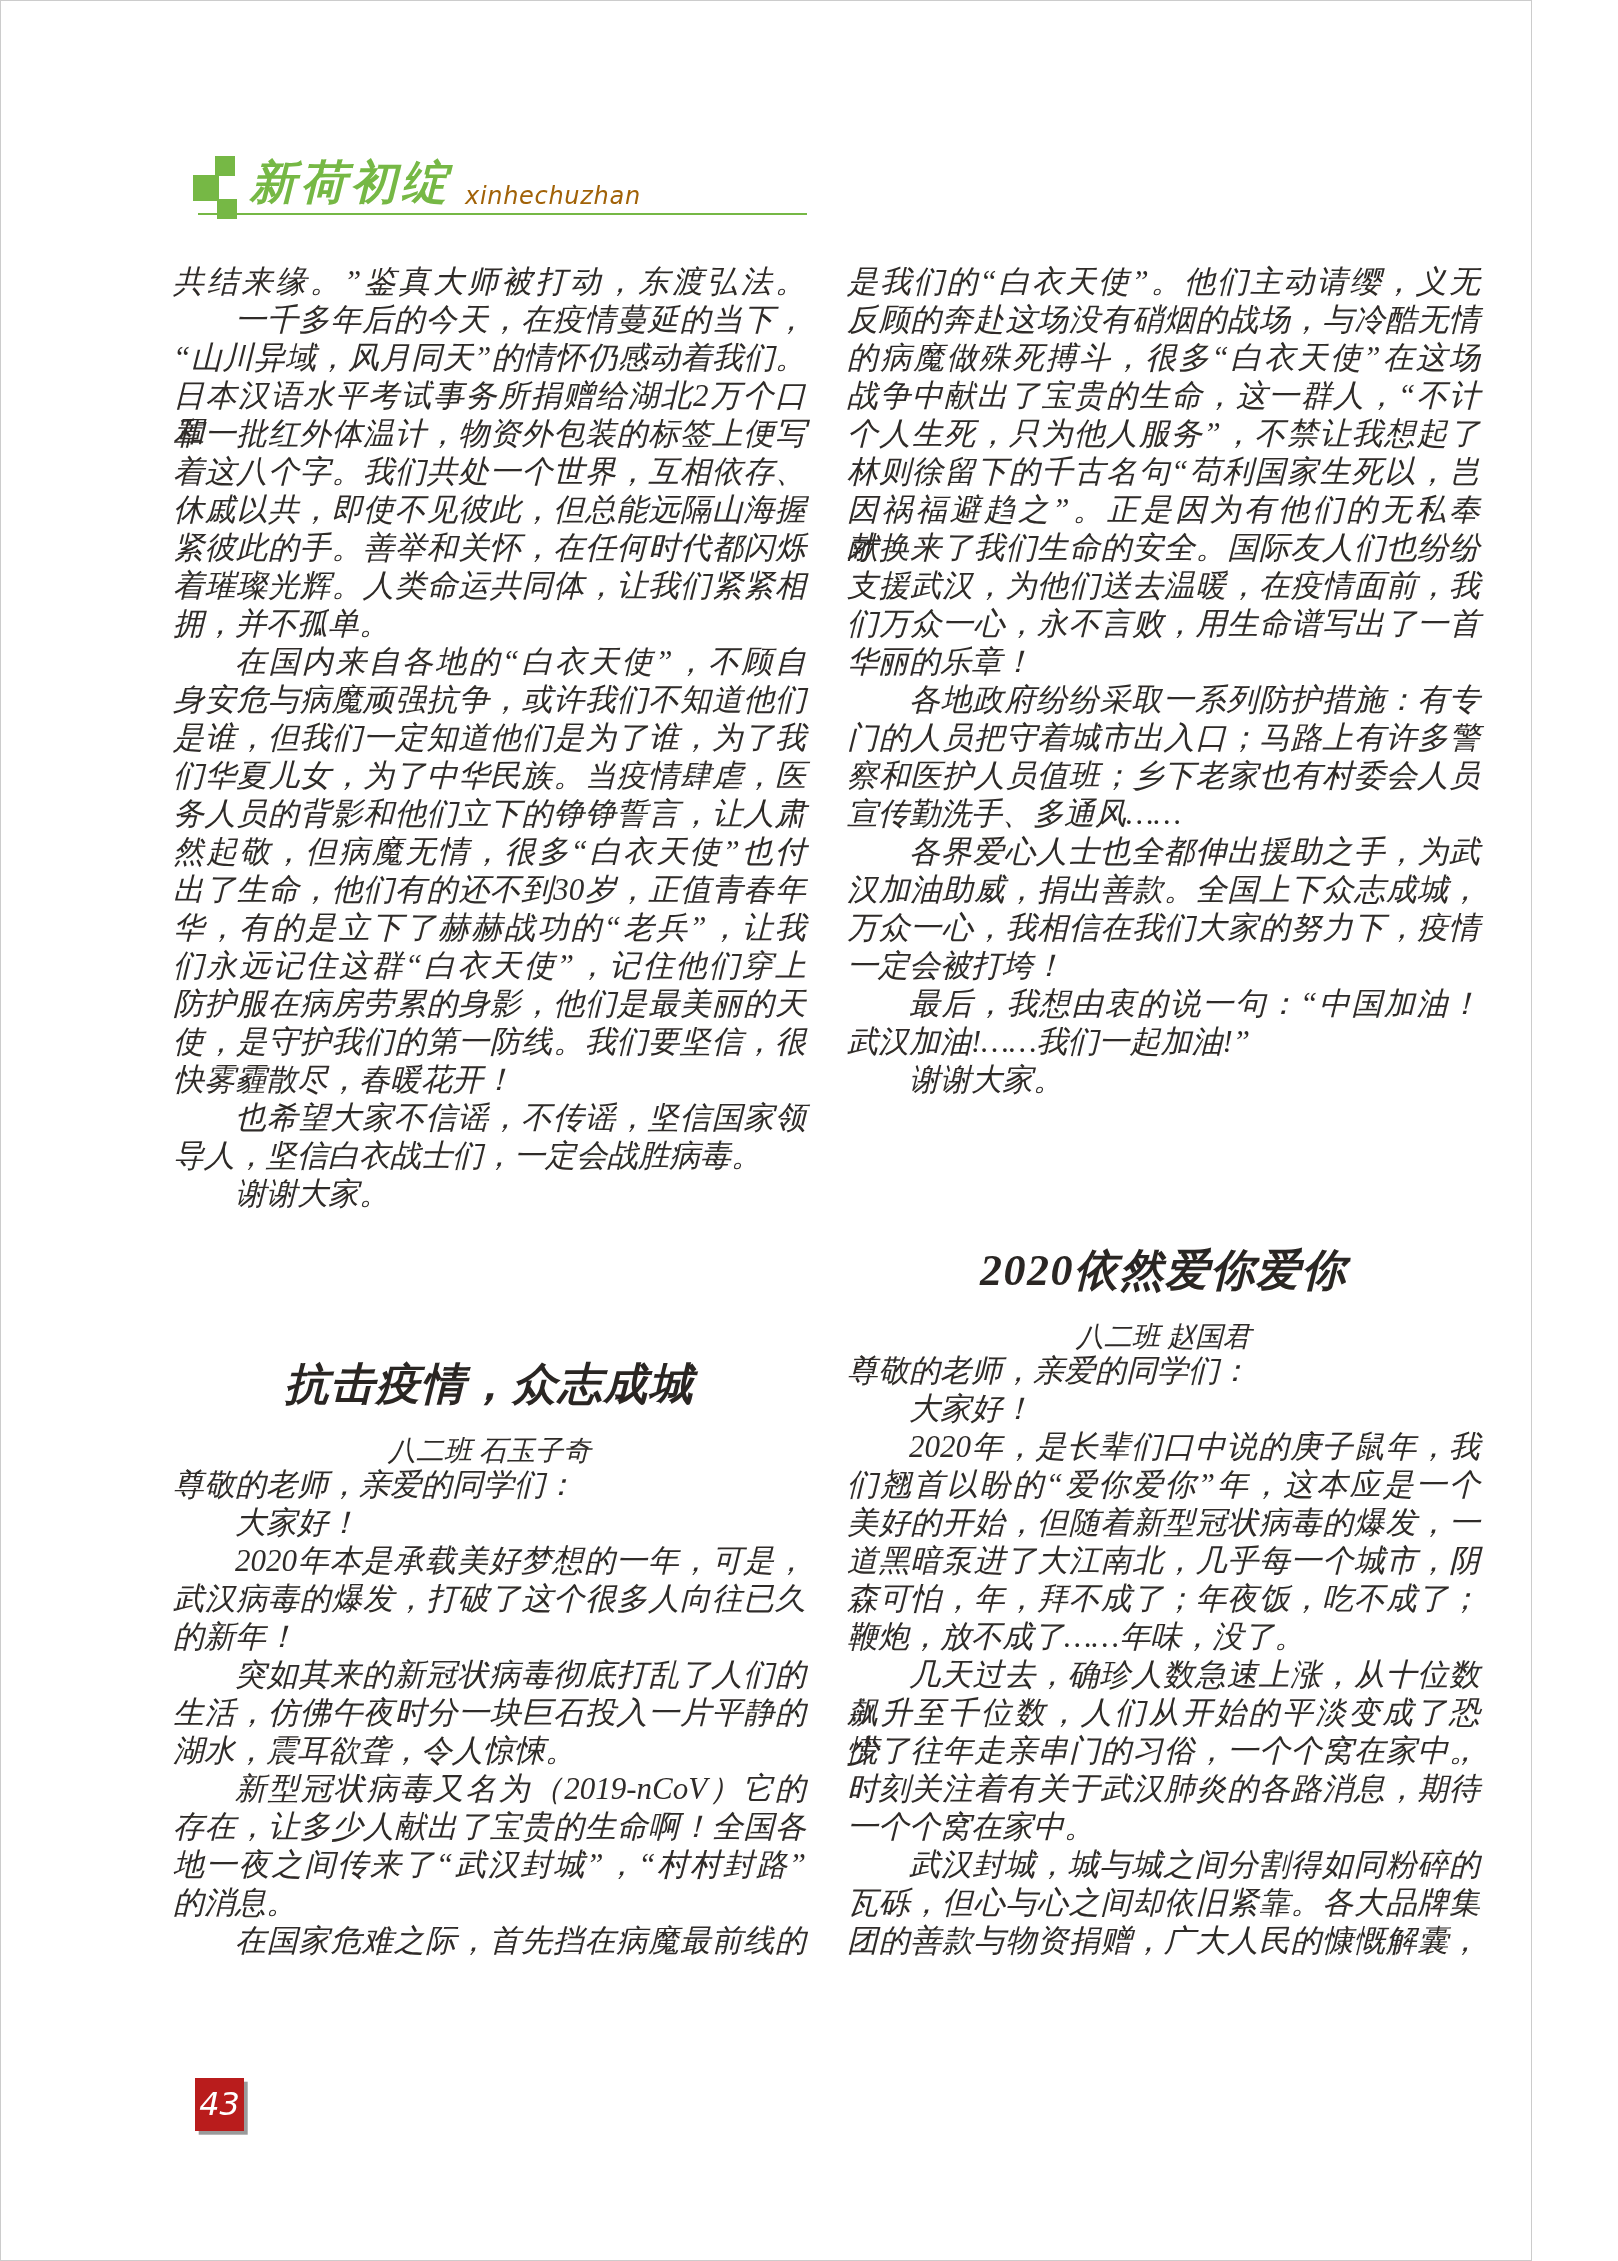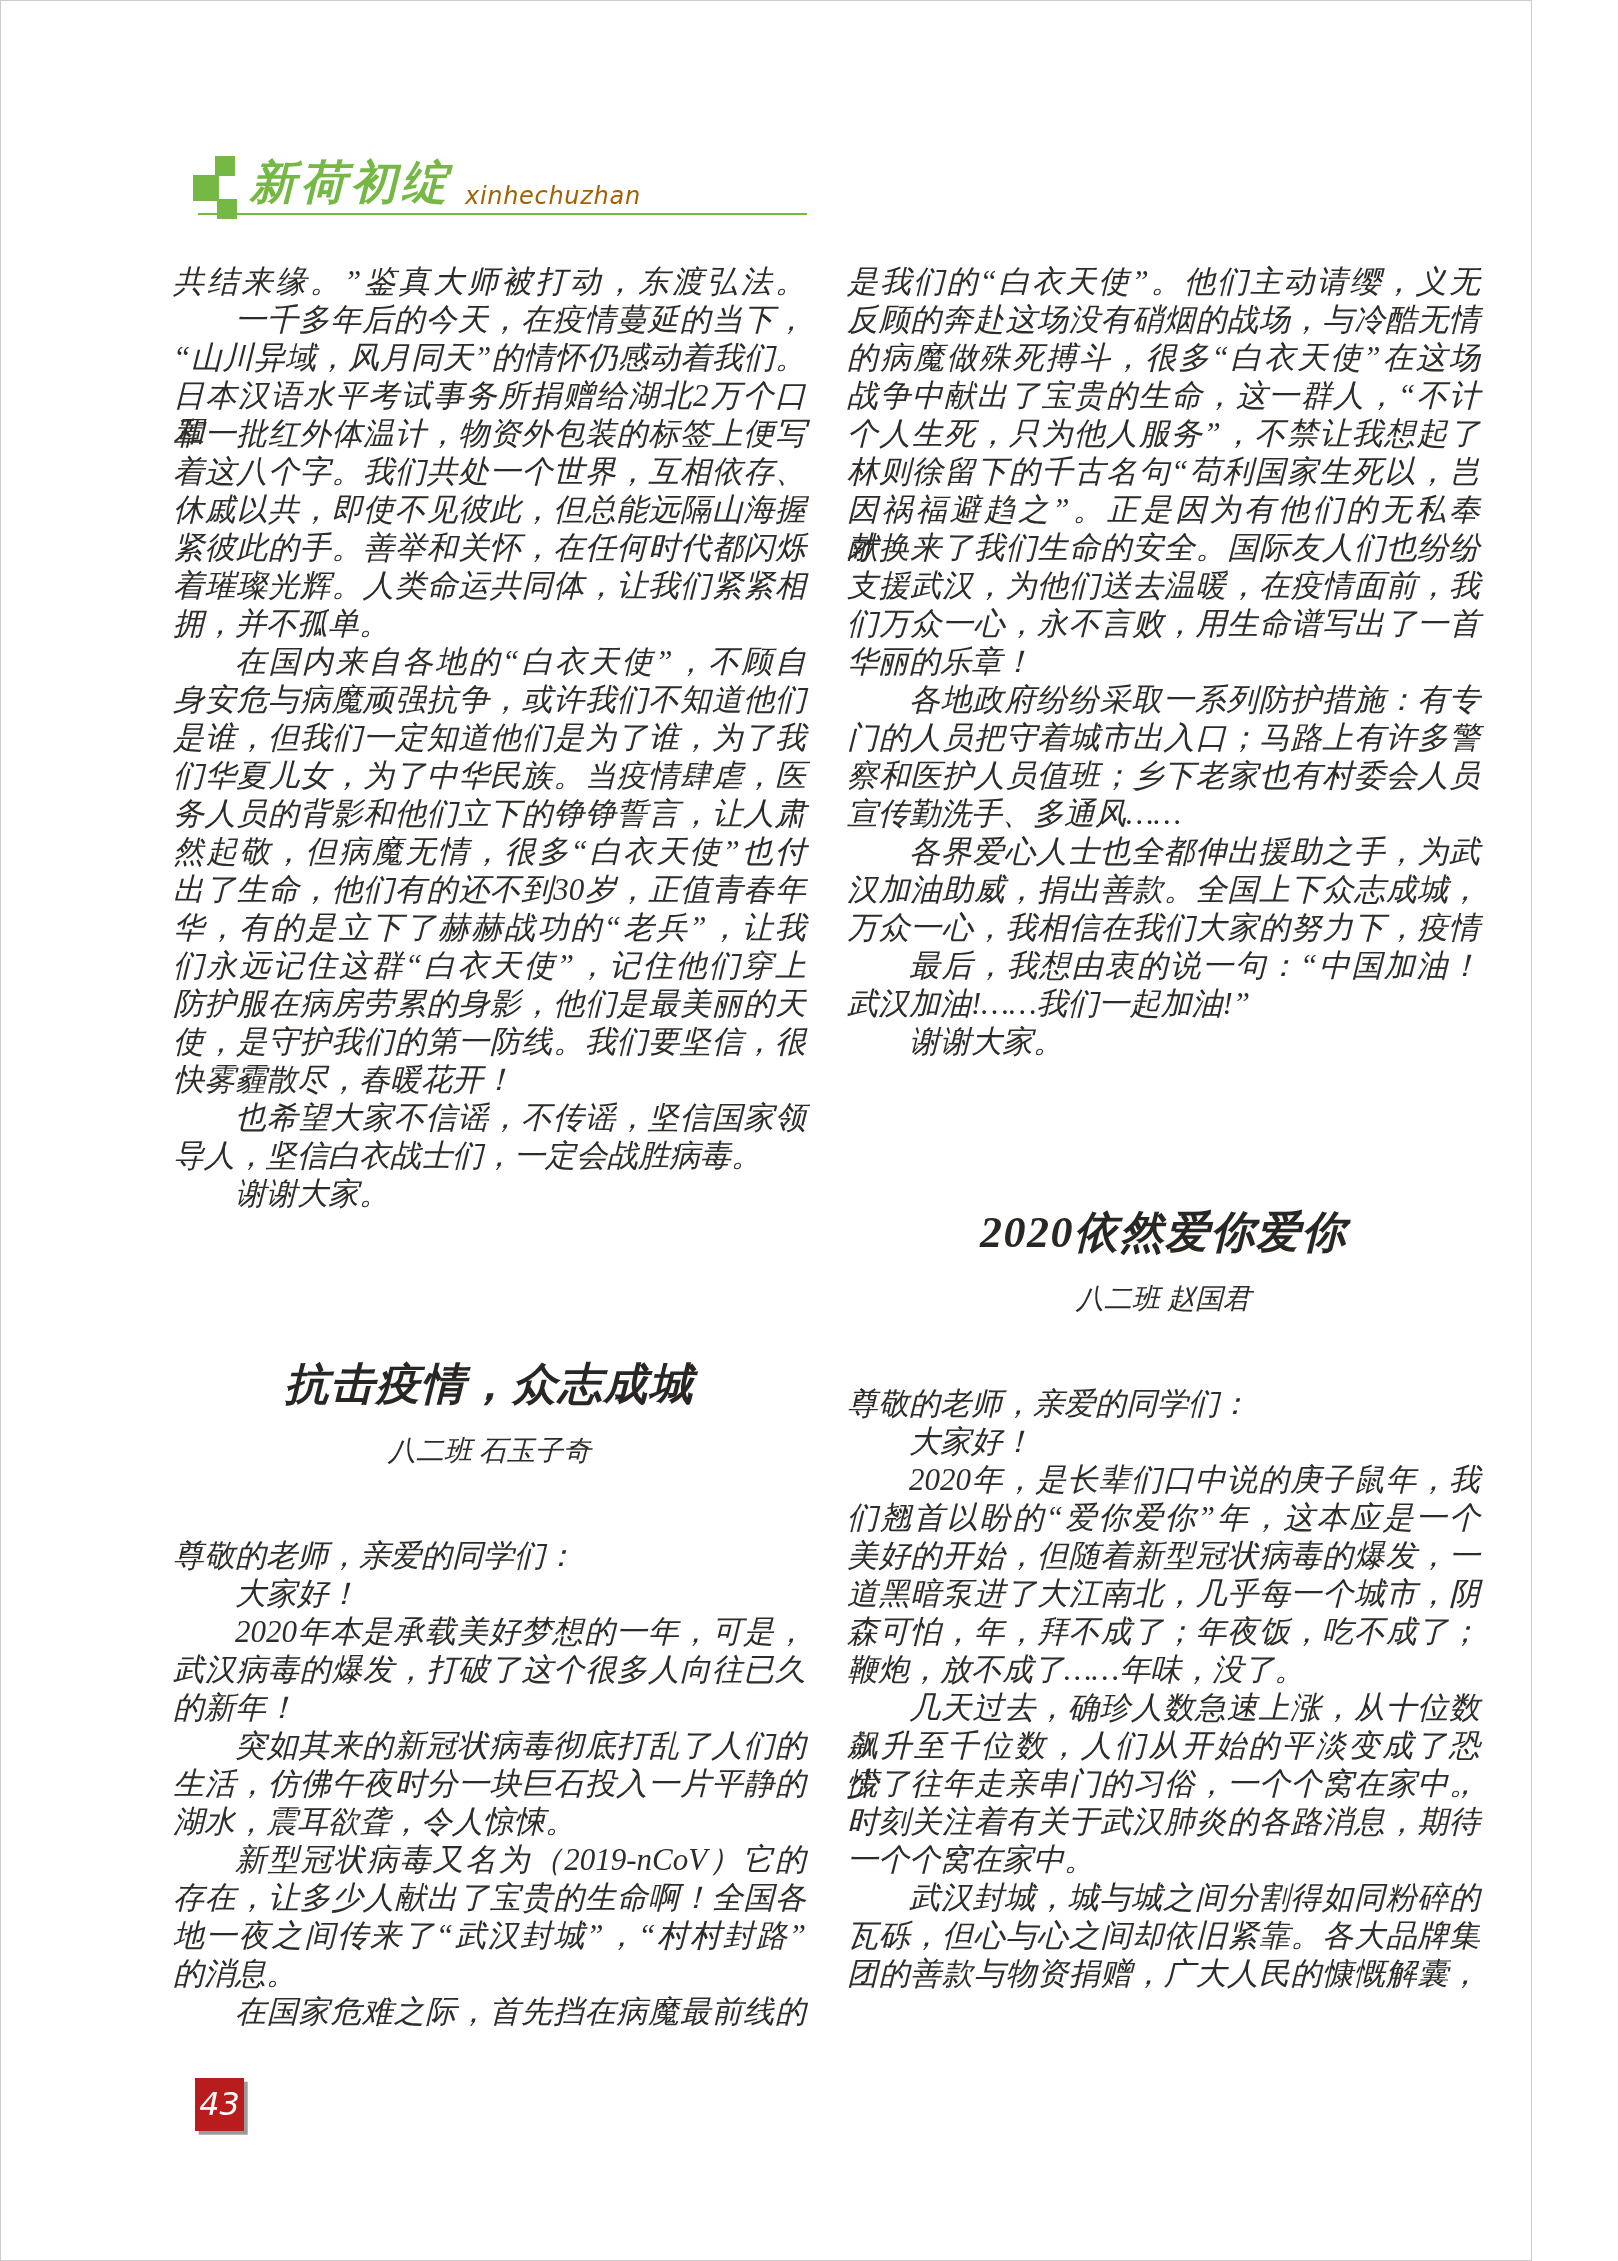--- a/index.html
+++ b/index.html
@@ -52,21 +52,21 @@
 
   .article-title {
     margin:146px 0 0 0;
     font-size:44px; line-height:52px; font-weight:600;
     letter-spacing:1.5px; text-align:center; color:#2a2623;
   }
   .article-author {
     margin-top:23.5px;
     font-size:28px; line-height:31px; text-align:center; color:#2f2b28;
   }
-  .article-author + .body-block { margin-top:71px; }
+  .article-author + .body-block { }
 
   
   .page-num {
     position:absolute; left:194px; top:2077px;
     width:49px; height:53px;
     background:#b91c1c;
     box-shadow:3.7px 3.7px 0 #9a9a9a;
     color:#ffffff;
     font-family:"DejaVu Sans","Liberation Sans",sans-serif;
     font-size:32px; line-height:52px; text-align:center;
@@ -145,20 +145,21 @@
         <div class="ln fill">支援武汉，为他们送去温暖，在疫情面前，我</div>
         <div class="ln fill">们万众一心，永不言败，用生命谱写出了一首</div>
         <div class="ln">华丽的乐章！</div>
         <div class="ln ind fill">各地政府纷纷采取一系列防护措施：有专</div>
         <div class="ln fill">门的人员把守着城市出入口；马路上有许多警</div>
         <div class="ln fill">察和医护人员值班；乡下老家也有村委会人员</div>
         <div class="ln">宣传勤洗手、多通风……</div>
         <div class="ln ind fill">各界爱心人士也全都伸出援助之手，为武</div>
         <div class="ln fill">汉加油助威，捐出善款。全国上下众志成城，</div>
         <div class="ln fill">万众一心，我相信在我们大家的努力下，疫情</div>
+        <div class="ln">一定会被打垮！</div>
         <div class="ln ind fill">最后，我想由衷的说一句：“中国加油！</div>
         <div class="ln">武汉加油!……我们一起加油!”</div>
         <div class="ln ind">谢谢大家。</div>
       </div>
       <h2 class="article-title">2020依然爱你爱你</h2>
       <div class="article-author">八二班 赵国君</div>
       <div class="body-block">
         <div class="ln">尊敬的老师，亲爱的同学们：</div>
         <div class="ln ind">大家好！</div>
         <div class="ln ind fill">2020年，是长辈们口中说的庚子鼠年，我</div>

